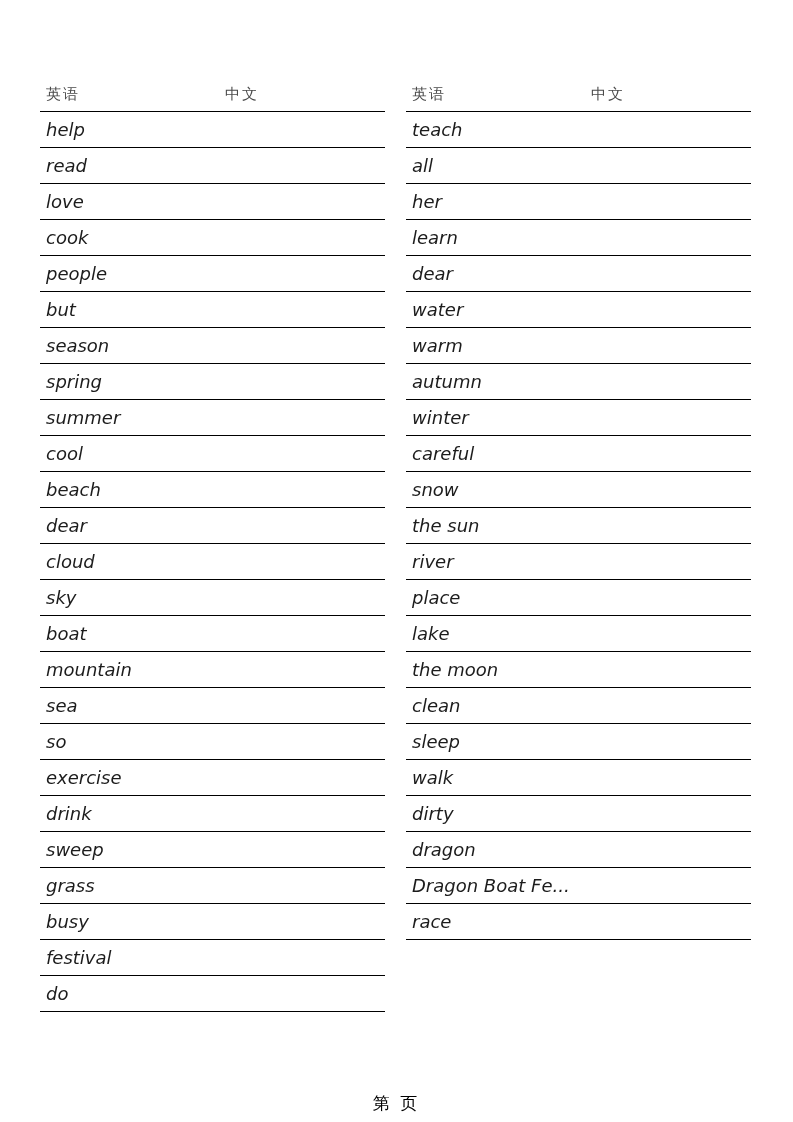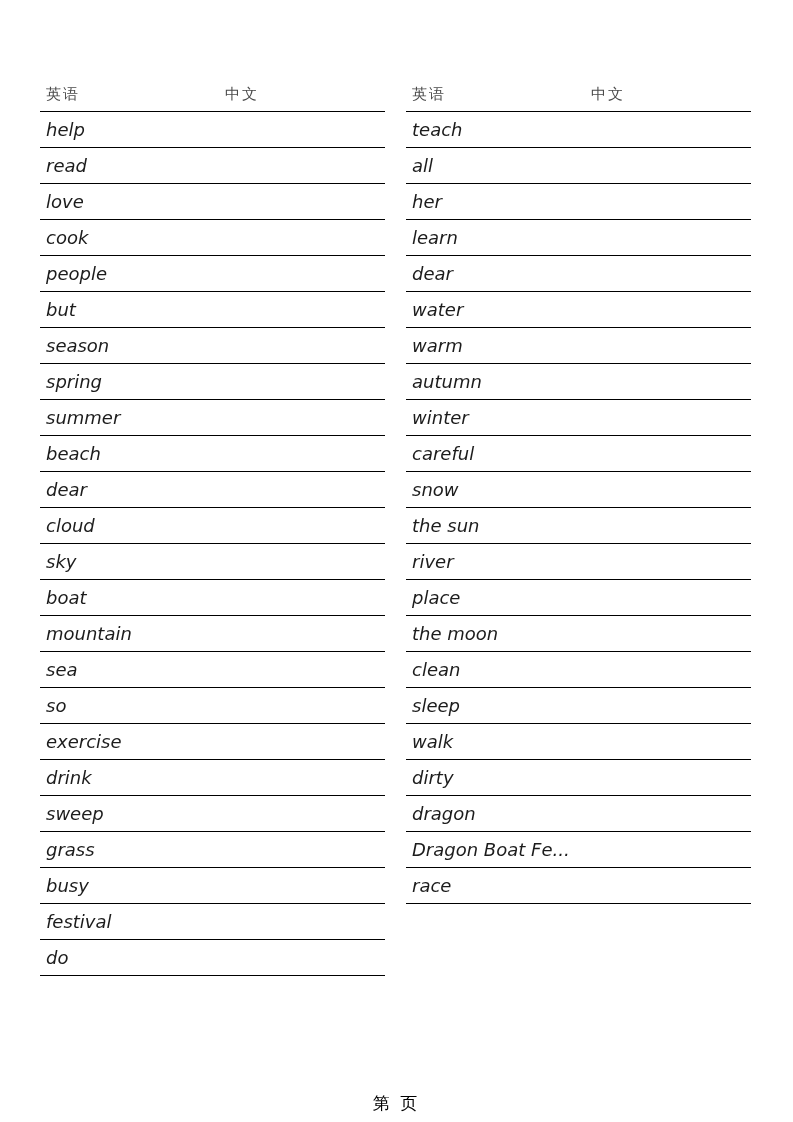--- a/index.html
+++ b/index.html
@@ -94,20 +94,23 @@
           <div class="word-row">
             <span class="word">season</span>
           </div>
           <div class="word-row">
             <span class="word">spring</span>
           </div>
           <div class="word-row">
             <span class="word">summer</span>
           </div>
           <div class="word-row">
+            <span class="word">cool</span>
+          </div>
+          <div class="word-row">
             <span class="word">beach</span>
           </div>
           <div class="word-row">
             <span class="word">dear</span>
           </div>
           <div class="word-row">
             <span class="word">cloud</span>
           </div>
           <div class="word-row">
             <span class="word">sky</span>
@@ -190,20 +193,23 @@
           <div class="word-row">
             <span class="word">the sun</span>
           </div>
           <div class="word-row">
             <span class="word">river</span>
           </div>
           <div class="word-row">
             <span class="word">place</span>
           </div>
           <div class="word-row">
+            <span class="word">lake</span>
+          </div>
+          <div class="word-row">
             <span class="word">the moon</span>
           </div>
           <div class="word-row">
             <span class="word">clean</span>
           </div>
           <div class="word-row">
             <span class="word">sleep</span>
           </div>
           <div class="word-row">
             <span class="word">walk</span>

